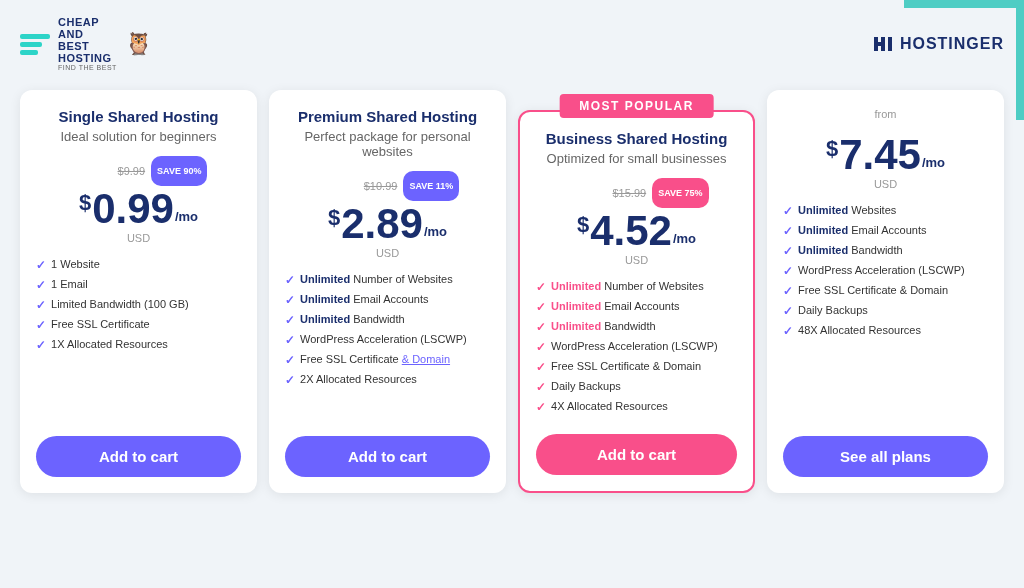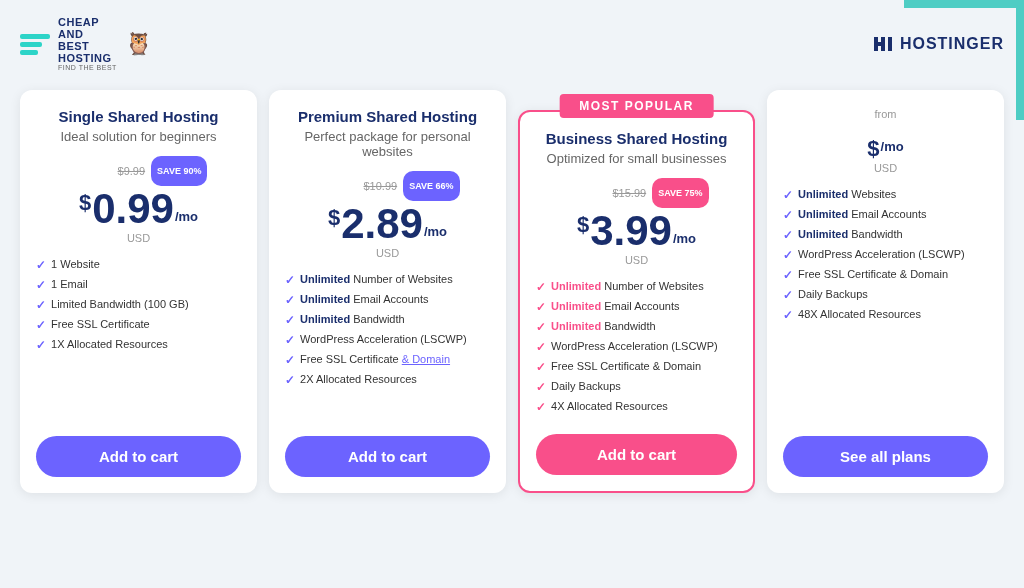--- a/index.html
+++ b/index.html
@@ -374,21 +374,21 @@
     </div>
 
     <div class="plan-card">
       <div class="plan-header-center">
         <div class="plan-name">Premium Shared Hosting</div>
         <div class="plan-desc">Perfect package for personal websites</div>
       </div>
       <div class="pricing-area">
         <div class="original-price-row">
           <span class="original-price">$10.99</span>
-          <span class="save-badge">SAVE 66%</span>
+          <span class="save-badge">SAVE 11%</span>
         </div>
         <div class="price-main">
           <span class="price-dollar">$</span>
           <span class="price-number">2.89</span>
           <span class="price-mo">/mo</span>
         </div>
         <div class="price-usd">USD</div>
       </div>
       <ul class="features-list">
         <li>
@@ -425,21 +425,21 @@
         <div class="plan-name">Business Shared Hosting</div>
         <div class="plan-desc">Optimized for small businesses</div>
       </div>
       <div class="pricing-area">
         <div class="original-price-row">
           <span class="original-price">$15.99</span>
           <span class="save-badge pink">SAVE 75%</span>
         </div>
         <div class="price-main">
           <span class="price-dollar">$</span>
-          <span class="price-number">3.99</span>
+          <span class="price-number">4.52</span>
           <span class="price-mo">/mo</span>
         </div>
         <div class="price-usd">USD</div>
       </div>
       <ul class="features-list">
         <li>
             <span class="check-icon pink">✓</span>
             <span><span class="underline-feature pink">Unlimited</span> Number of Websites</span>
           </li>
         <li>
@@ -468,20 +468,21 @@
           </li>
       </ul>
       <button class="cta-button pink">Add to cart</button>
     </div>
 
     <div class="plan-card">
       <div class="pricing-area">
         <div class="price-from">from</div>
         <div class="price-main">
           <span class="price-dollar">$</span>
+          <span class="price-number">7.45</span>
           <span class="price-mo">/mo</span>
         </div>
         <div class="price-usd">USD</div>
       </div>
       <ul class="features-list">
         <li>
             <span class="check-icon">✓</span>
             <span><span class="underline-feature">Unlimited</span> Websites</span>
           </li>
         <li>

